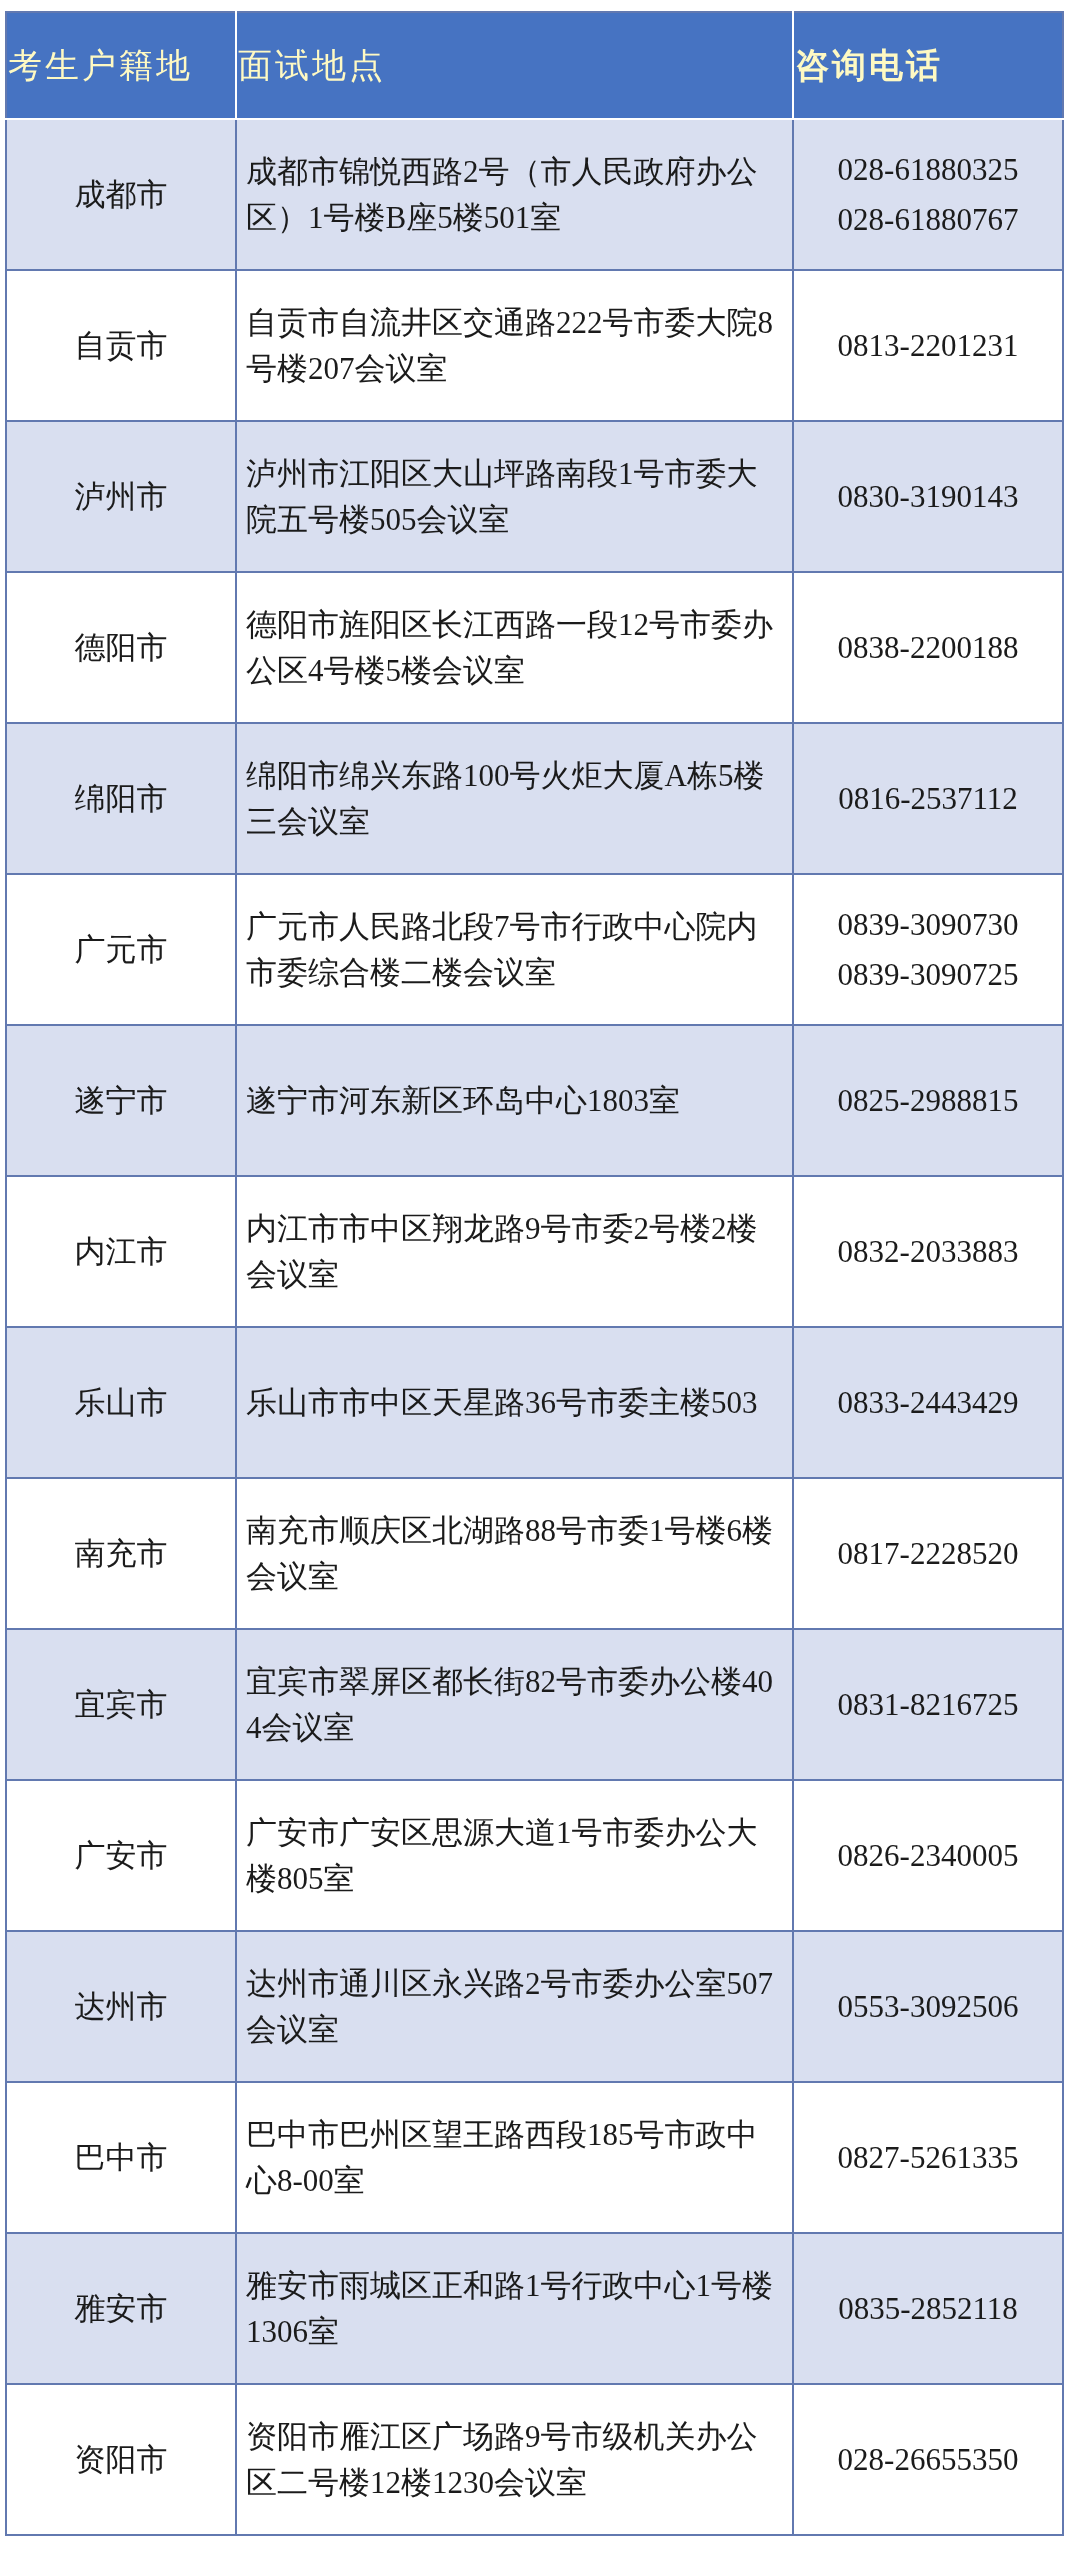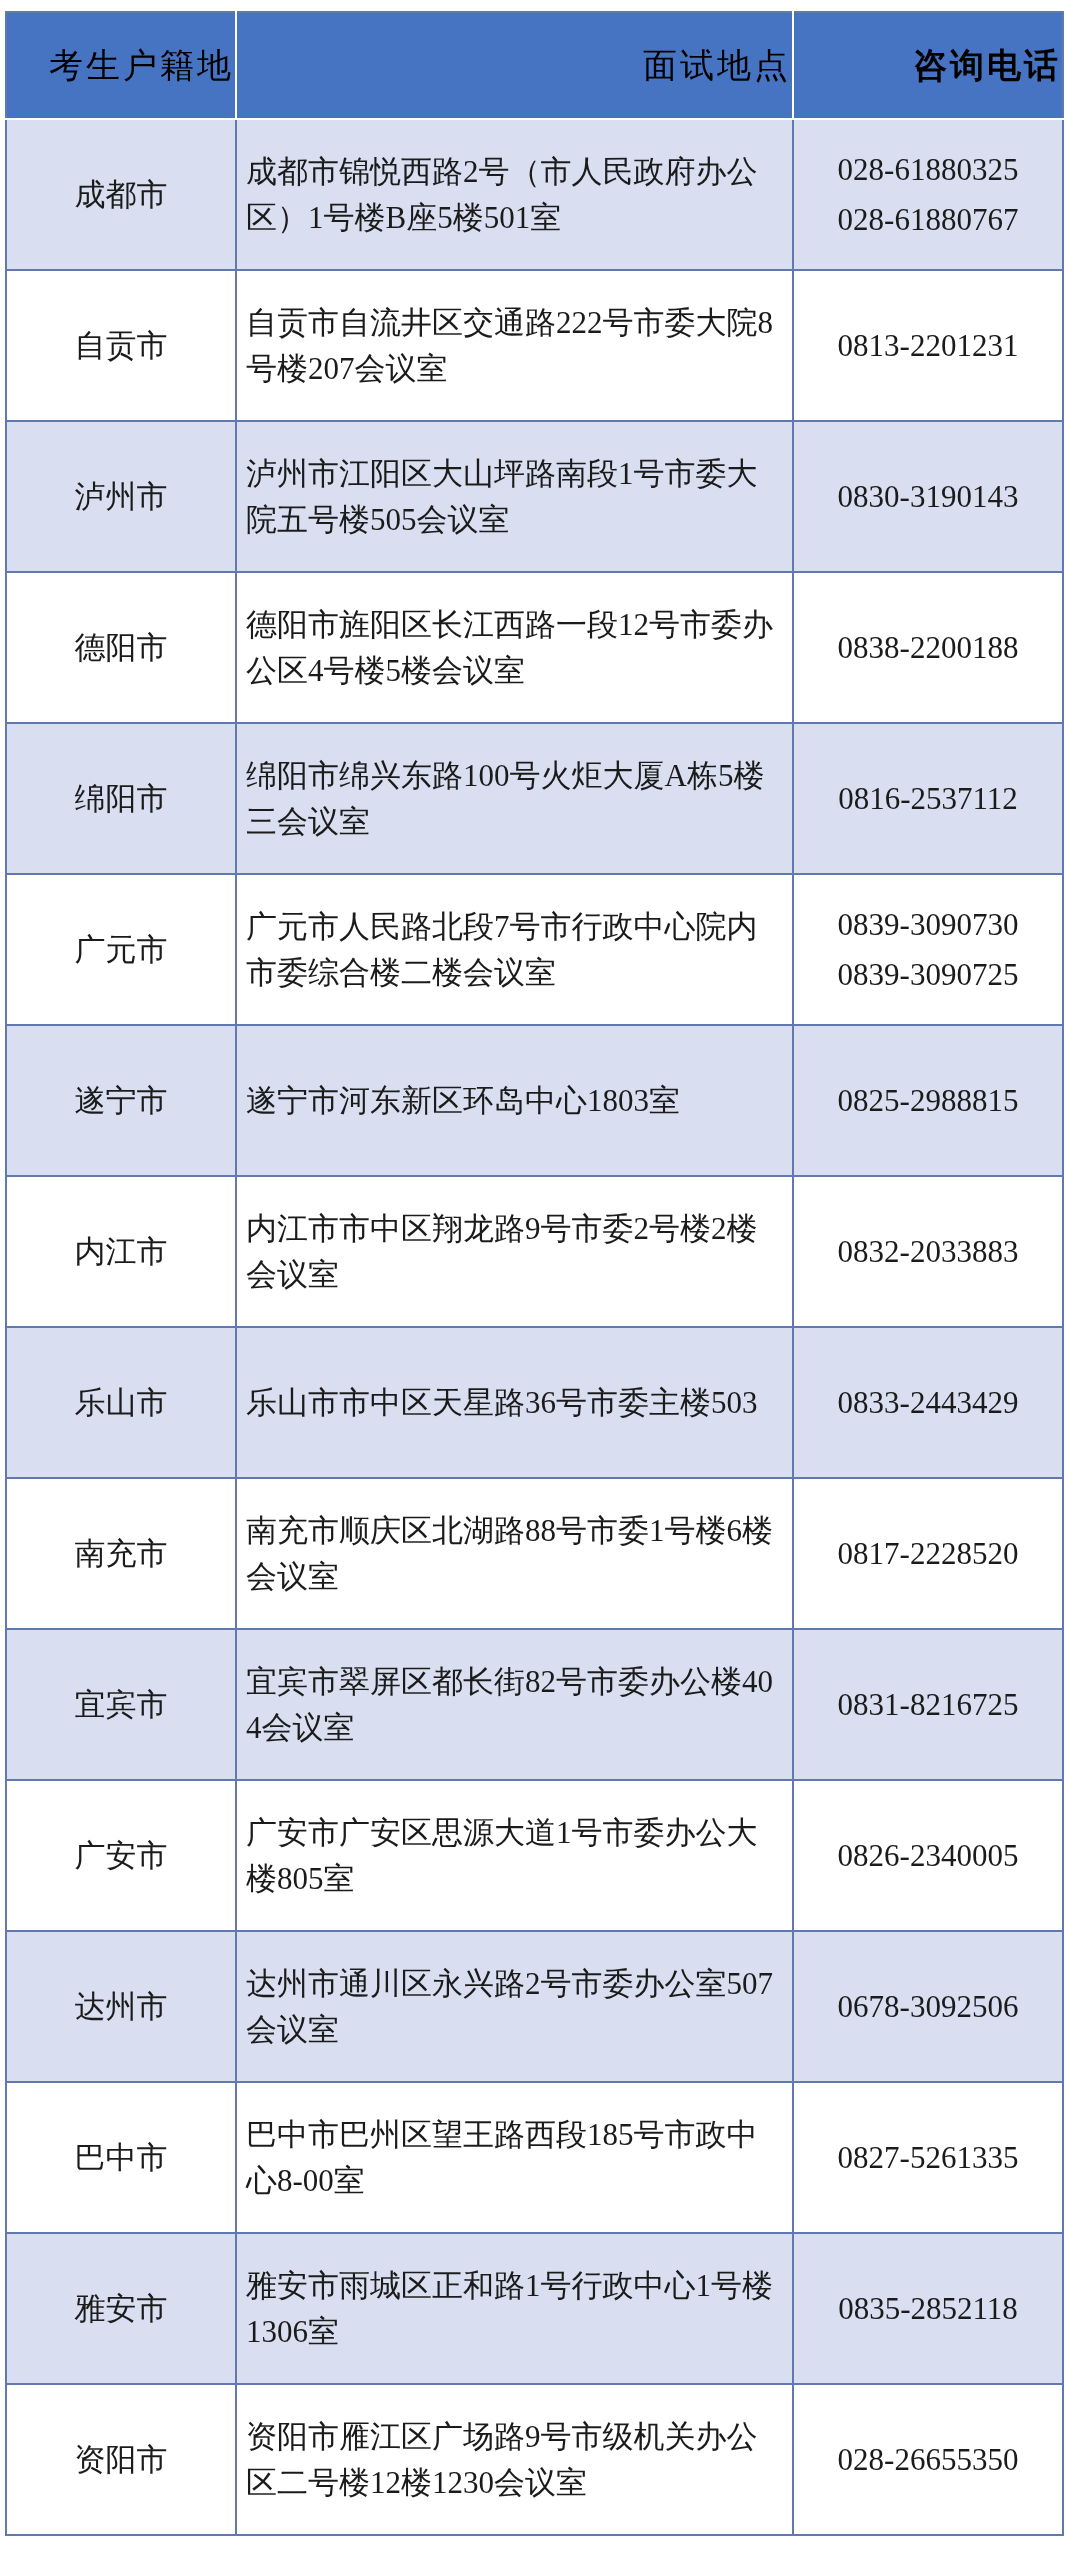--- a/index.html
+++ b/index.html
@@ -23,26 +23,26 @@
   col.c-loc   { width: 557px; }
   col.c-phone { width: 270px; }
 
   th, td {
     border: 2px solid #6279B0;
     vertical-align: middle;
     word-break: break-all;
   }
   thead th {
     background: #4673C2;
-    color: #000000;
+    color: #fef9c3;
     font-weight: normal;
     font-size: 34px;
     letter-spacing: 3px;
     height: 103px;
-    text-align: right;
+    text-align: left;
     border-color: #ffffff;
     border-top-color: #6279B0;
     margin-top: 40px;
   }
   thead th:first-child { border-left-color: #6279B0; }
   thead th:last-child  { border-right-color: #6279B0; font-weight: bold; }
 
   tbody td { height: 113px; font-size: 31px; }
   tbody tr:nth-child(odd)  { background: #D9DFF0; }
   tbody tr:nth-child(even) { background: #ffffff; }
@@ -162,21 +162,21 @@
         <td class="city">广安市</td>
         <td class="loc">广安市广安区思源大道1号市委办公大楼805室</td>
         <td class="phone">
           <div>0826-2340005</div>
         </td>
       </tr>
       <tr>
         <td class="city">达州市</td>
         <td class="loc">达州市通川区永兴路2号市委办公室507会议室</td>
         <td class="phone">
-          <div>0678-3092506</div>
+          <div>0553-3092506</div>
         </td>
       </tr>
       <tr>
         <td class="city">巴中市</td>
         <td class="loc">巴中市巴州区望王路西段185号市政中心8-00室</td>
         <td class="phone">
           <div>0827-5261335</div>
         </td>
       </tr>
       <tr>

